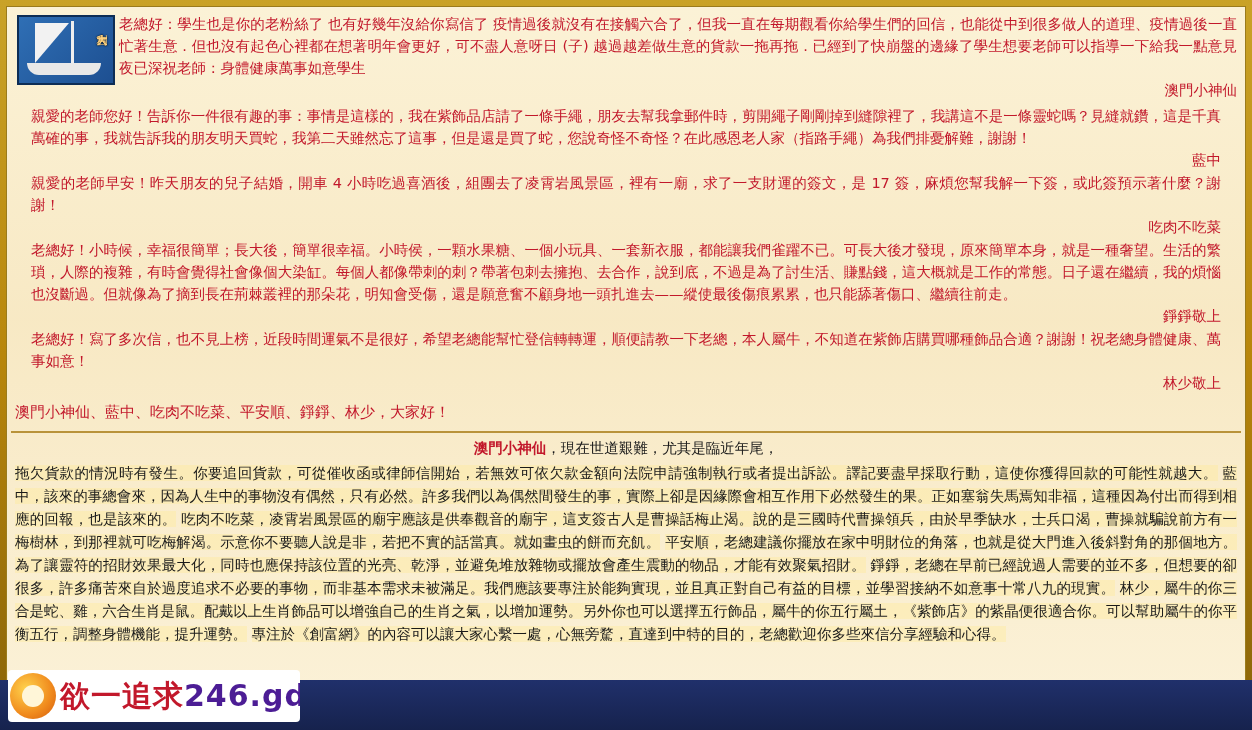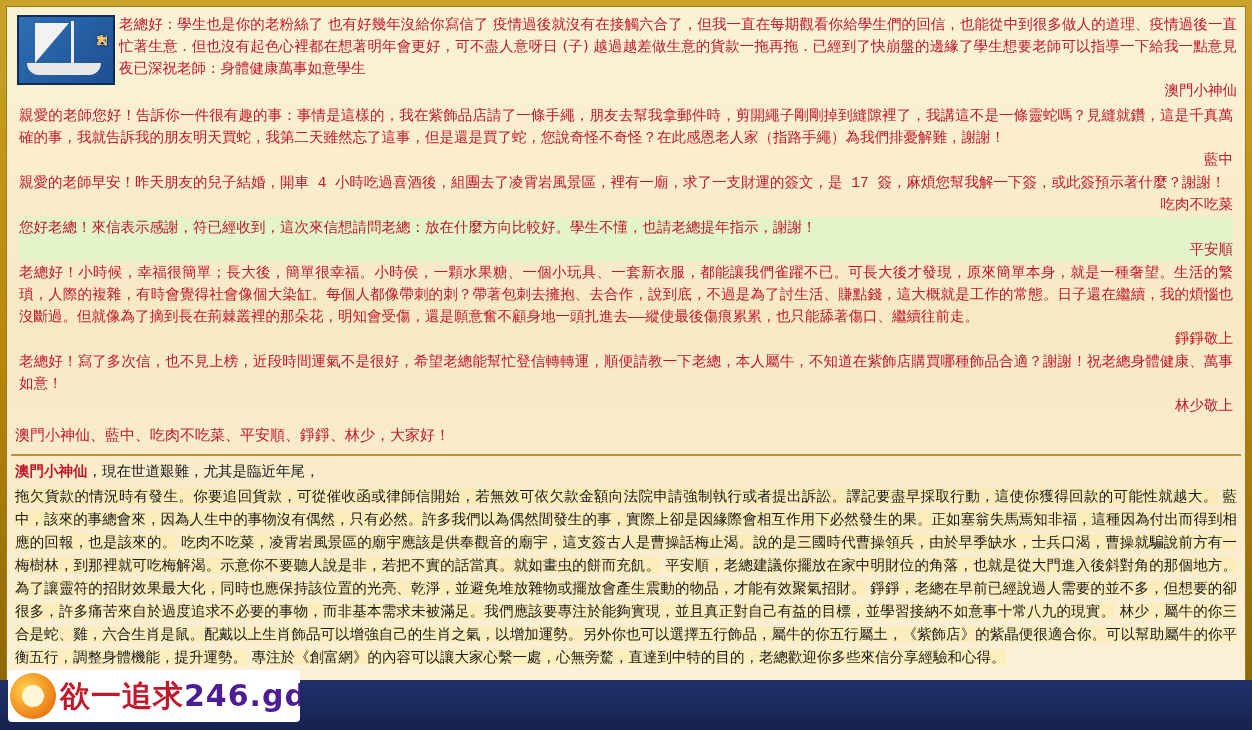--- a/index.html
+++ b/index.html
@@ -100,23 +100,22 @@
   }
   .top-sign {
     margin-left: 104px;
     color: #c2182b;
     font-size: 14.5px;
     line-height: 22px;
     text-align: right;
   }
   
   .letters {
-    padding: 0 12px;
-    box-sizing: border-box;
-    font-family: Liberation Mono, monospace;
+    padding: 0 24px;
+    box-sizing: border-box;
   }
   .letter {
     color: #c2182b;
     font-size: 14.5px;
     line-height: 22px;
     text-align: justify;
     margin: 0 0 1px 0;
   }
   .letter .sign {
     display: block;
@@ -137,21 +136,21 @@
   
   .answer {
     padding: 0 8px 8px 8px;
     color: #1a1a1a;
     font-size: 14.5px;
     line-height: 23px;
     text-align: justify;
   }
   .answer .lead {
     display: block;
-    text-align: left;
+    text-align: center;
     margin-bottom: 2px;
   }
   .nm {
     color: #c2182b;
     font-weight: bold;
   }
   .body-hl {
     background: rgba(255,235,150,0.38);
   }
   
@@ -228,24 +227,20 @@
           <p class="letter">
             <span>親愛的老師您好！告訴你一件很有趣的事：事情是這樣的，我在紫飾品店請了一條手繩，朋友去幫我拿郵件時，剪開繩子剛剛掉到縫隙裡了，我講這不是一條靈蛇嗎？見縫就鑽，這是千真萬確的事，我就告訴我的朋友明天買蛇，我第二天雖然忘了這事，但是還是買了蛇，您說奇怪不奇怪？在此感恩老人家（指路手繩）為我們排憂解難，謝謝！</span>
             <span class="sign">藍中</span>
           </p>
 
           <p class="letter">
             <span>親愛的老師早安！昨天朋友的兒子結婚，開車 4 小時吃過喜酒後，組團去了凌霄岩風景區，裡有一廟，求了一支財運的簽文，是 17 簽，麻煩您幫我解一下簽，或此簽預示著什麼？謝謝！</span>
             <span class="sign">吃肉不吃菜</span>
           </p>
 
-          <p class="letter hl-green">
-            <span>您好老總！來信表示感謝，符已經收到，這次來信想請問老總：放在什麼方向比較好。學生不懂，也請老總提年指示，謝謝！</span>
-            <span class="sign">平安順</span>
-          </p>
 
           <p class="letter">
             <span>老總好！小時候，幸福很簡單；長大後，簡單很幸福。小時侯，一顆水果糖、一個小玩具、一套新衣服，都能讓我們雀躍不已。可長大後才發現，原來簡單本身，就是一種奢望。生活的繁瑣，人際的複雜，有時會覺得社會像個大染缸。每個人都像帶刺的刺？帶著包刺去擁抱、去合作，說到底，不過是為了討生活、賺點錢，這大概就是工作的常態。日子還在繼續，我的煩惱也沒斷過。但就像為了摘到長在荊棘叢裡的那朵花，明知會受傷，還是願意奮不顧身地一頭扎進去——縱使最後傷痕累累，也只能舔著傷口、繼續往前走。</span>
             <span class="sign">錚錚敬上</span>
           </p>
 
           <p class="letter">
             <span>老總好！寫了多次信，也不見上榜，近段時間運氣不是很好，希望老總能幫忙登信轉轉運，順便請教一下老總，本人屬牛，不知道在紫飾店購買哪種飾品合適？謝謝！祝老總身體健康、萬事如意！</span>
             <span class="sign">林少敬上</span>
           </p>

